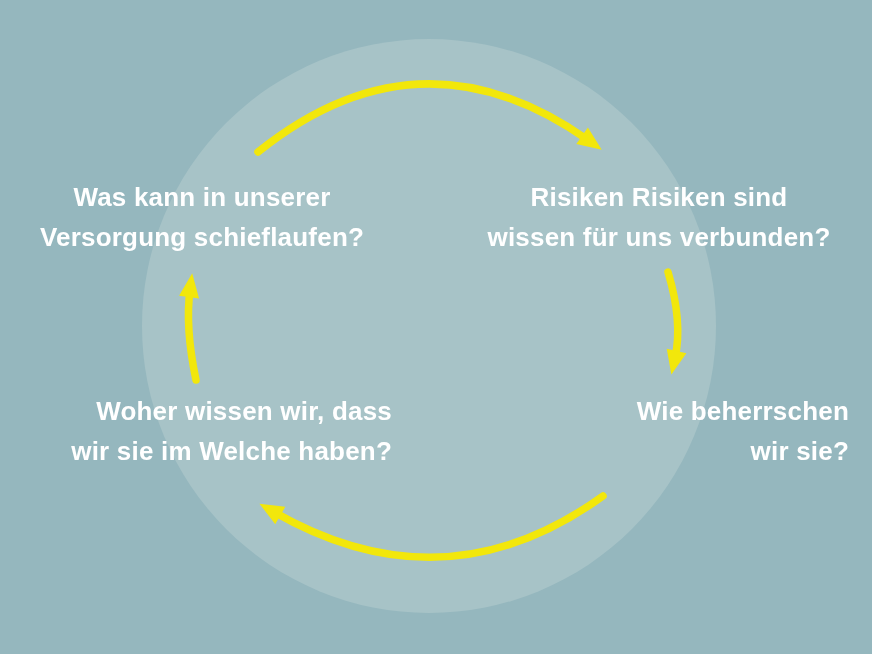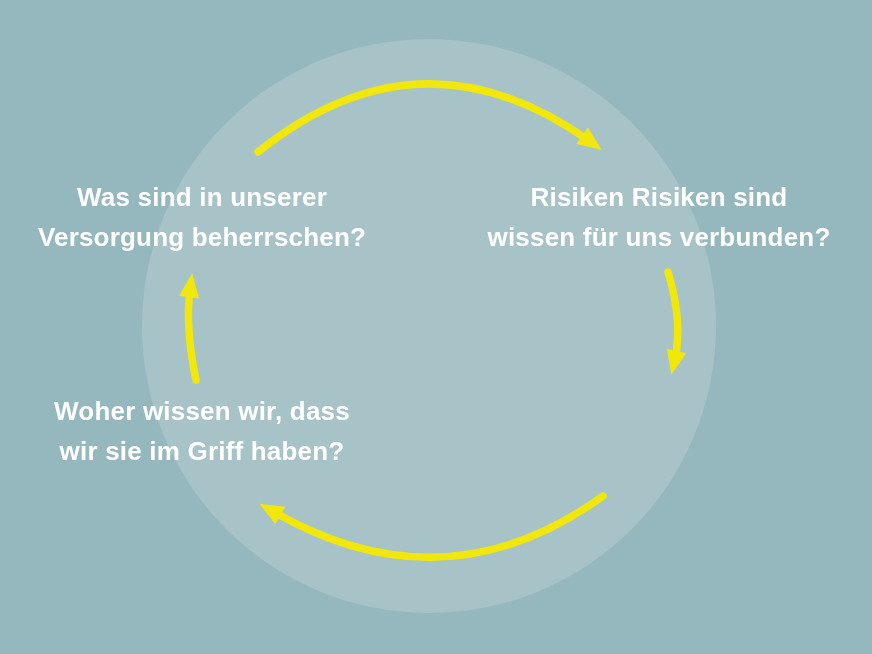--- a/index.html
+++ b/index.html
@@ -36,21 +36,21 @@
     position: absolute;
     width: 380px;
     text-align: center;
     color: var(--color-text);
     font-size: 26px;
     font-weight: bold;
     line-height: 40px;
     letter-spacing: 0.2px;
   }
   .q-top    { top: 177px; }
-  .q-bottom { top: 391px; }
+  .q-bottom { top: 391px; text-align: right; }
   .q-left   { left: 12px; }
   .q-right  { left: 469px; }
   .q-line { display: block; white-space: nowrap; }
 </style>
 </head>
 <body>
 
 <div class="stage">
 
   <svg class="canvas" viewBox="0 0 872 654" xmlns="http://www.w3.org/2000/svg">
@@ -65,28 +65,32 @@
     <path class="arrow" d="M 258 152 Q 420 22 588 140" marker-end="url(#head)"></path>
 
     <path class="arrow" d="M 668 272 Q 683 322 675 358" marker-end="url(#head)"></path>
 
     <path class="arrow" d="M 603 496 Q 445 610 274 512" marker-end="url(#head)"></path>
 
     <path class="arrow" d="M 196 380 Q 185 328 190 290" marker-end="url(#head)"></path>
   </svg>
 
   <div class="question q-top q-left">
-    <span class="q-line">Was sind in unserer</span>
-    <span class="q-line">Versorgung beherrschen?</span>
+    <span class="q-line">Was kann in unserer</span>
+    <span class="q-line">Versorgung schieflaufen?</span>
   </div>
 
   <div class="question q-top q-right">
     <span class="q-line">Risiken Risiken sind</span>
     <span class="q-line">wissen für uns verbunden?</span>
   </div>
 
+  <div class="question q-bottom q-right">
+    <span class="q-line">Wie beherrschen</span>
+    <span class="q-line">wir sie?</span>
+  </div>
 
   <div class="question q-bottom q-left">
     <span class="q-line">Woher wissen wir, dass</span>
-    <span class="q-line">wir sie im Griff haben?</span>
+    <span class="q-line">wir sie im Welche haben?</span>
   </div>
 
 </div>
 
 </body></html>

